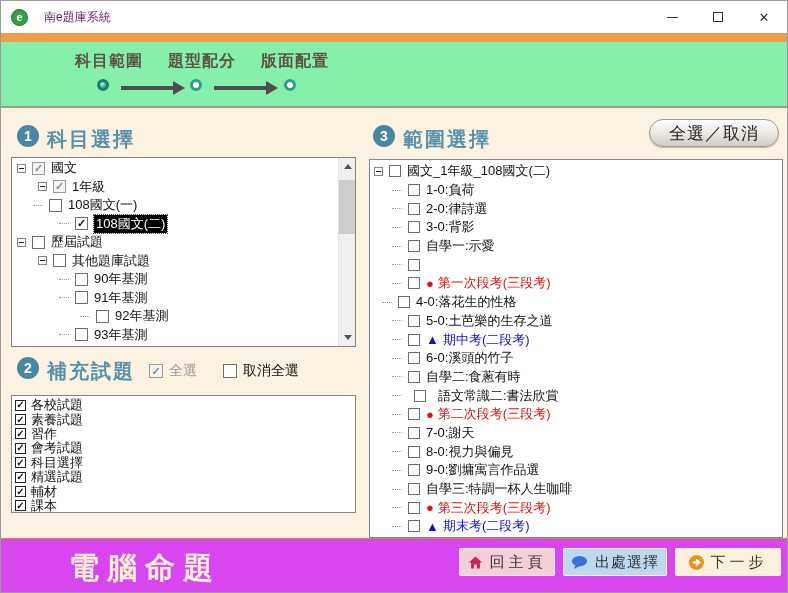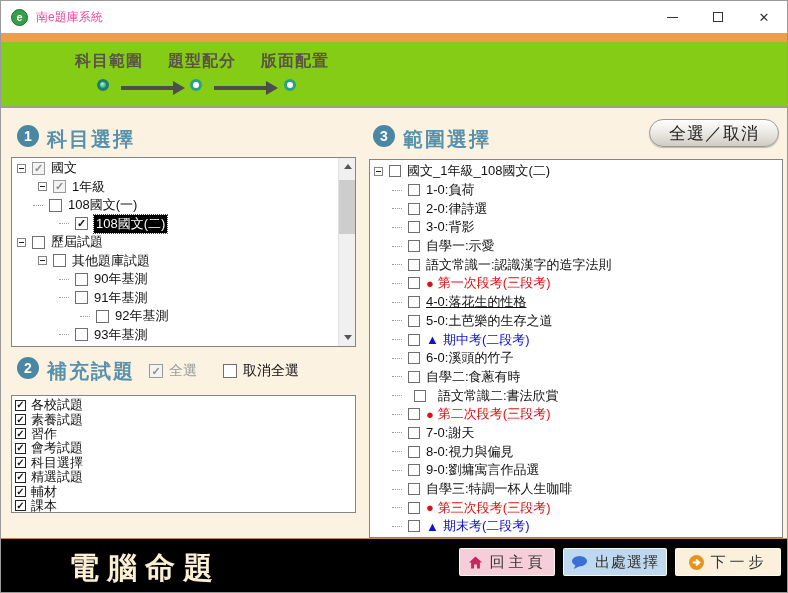--- a/index.html
+++ b/index.html
@@ -6,30 +6,30 @@
   body { font-family:"Liberation Sans", sans-serif; background:#d8d8d8; }
   .window { position:relative; width:788px; height:593px; background:#FBF2E1;
             border:1px solid #9a9a9a; overflow:hidden; }
 
   
   .titlebar { position:absolute; left:0; top:0; width:100%; height:32px; background:#ffffff;
               display:flex; align-items:center; }
   .appicon { width:17px; height:17px; border-radius:50%; background:#35A048; border:1px solid #1d6e2e;
              margin-left:10px; display:flex; align-items:center; justify-content:center; }
   .appicon-e { color:#fff; font-size:11px; font-weight:bold; line-height:1; }
-  .wtitle { font-size:12px; color:#ec4899; margin-left:8px; }
+  .wtitle { font-size:12px; color:#701a75; margin-left:16px; }
   .wincontrols { position:absolute; right:0; top:0; height:32px; display:flex; }
   .wbtn { width:46px; height:32px; display:flex; align-items:center; justify-content:center; }
   .glyph-min { width:11px; height:1px; background:#333; display:block; }
   .glyph-max { width:10px; height:10px; border:1px solid #333; display:block; }
   .glyph-close { font-size:13px; color:#333; line-height:1; }
 
   
   .orange-strip { position:absolute; left:0; top:32px; width:100%; height:9px; background:#EC9E4B; }
-  .stepper { position:absolute; left:0; top:41px; width:100%; height:66px; background:#84cc16;
+  .stepper { position:absolute; left:0; top:41px; width:100%; height:66px; background:#86efac;
              border-bottom:2px solid #A59D8B; }
   .step-label { position:absolute; top:9px; font-size:16px; font-weight:bold; color:#5B5345; letter-spacing:1px; }
   .step-circle { position:absolute; top:37px; width:12px; height:12px; border-radius:50%;
                  border:3px solid #2E9E85; background:#fff; }
   .step-circle.active { background:radial-gradient(circle at 38% 32%, #b9f2da 0%, #56c4a4 45%, #1f8d75 100%);
                         border-color:#1f7d68; }
   .step-arrow { position:absolute; top:44px; height:4px; background:#4d4d4d; }
   .step-arrow::after { content:""; position:absolute; right:-12px; top:-5px; width:0; height:0;
                        border-left:12px solid #4d4d4d; border-top:7px solid transparent; border-bottom:7px solid transparent; }
 
@@ -84,21 +84,21 @@
   .scbx { width:11px; height:11px; border:1px solid #222; background:#fff; flex:0 0 auto;
           display:flex; align-items:center; justify-content:center; font-size:10px; font-weight:bold; color:#111; line-height:1; }
 
   
   .toggle-btn { position:absolute; left:648px; top:9px; width:130px; height:28px; border-radius:14px;
                 background:linear-gradient(#ffffff, #e9e6df 55%, #cfccc4); border:1px solid #9a9a9a;
                 display:flex; align-items:center; justify-content:center;
                 font-size:17px; color:#222; letter-spacing:1px; box-shadow:0 1px 1px rgba(0,0,0,.25); }
 
   
-  .footer { position:absolute; left:0; top:537px; width:100%; height:56px; background:#000000;
+  .footer { position:absolute; left:0; top:537px; width:100%; height:56px; background:#d946ef;
             border-top:1px solid #c98a3e; }
   .brand { position:absolute; left:68px; top:9px; font-size:30px; font-weight:bold;
            color:#FBEFD3; letter-spacing:8px; }
   .fbtn { position:absolute; top:9px; height:28px; display:flex; align-items:center; justify-content:center;
           gap:7px; font-size:15px; color:#333; border:1px solid rgba(255,250,240,.9); border-radius:2px; }
   #btn-home { left:458px; width:96px; background:#F6CEDA; letter-spacing:4px; }
   #btn-help { left:562px; width:104px; background:#BED8EF; letter-spacing:1px; }
   #btn-next { left:674px; width:106px; background:#FAF0DC; letter-spacing:4px; }
   .fbtn svg { flex:0 0 auto; }
 </style>
@@ -283,29 +283,28 @@
             <span class="rlabel ">3-0:背影</span>
           </div>
           <div class="rrow" style="padding-left: 22px;">
             <span class="conn"></span>
             <span class="cbx rcbx unchecked"></span>
             <span class="rlabel ">自學一:示愛</span>
           </div>
           <div class="rrow" style="padding-left: 22px;">
             <span class="conn"></span>
             <span class="cbx rcbx unchecked"></span>
-            <span class="rlabel ">語文常識一:認識漢字的造字法則</span>
           </div>
           <div class="rrow" style="padding-left: 22px;">
             <span class="conn"></span>
             <span class="cbx rcbx unchecked"></span>
             <span class="marker red">●</span>
             <span class="rlabel red">第一次段考(三段考)</span>
           </div>
-          <div class="rrow" style="padding-left: 22px; text-decoration: underline;">
+          <div class="rrow" style="padding-left: 12px;">
             <span class="conn"></span>
             <span class="cbx rcbx unchecked"></span>
             <span class="rlabel ">4-0:落花生的性格</span>
           </div>
           <div class="rrow" style="padding-left: 22px;">
             <span class="conn"></span>
             <span class="cbx rcbx unchecked"></span>
             <span class="rlabel ">5-0:土芭樂的生存之道</span>
           </div>
           <div class="rrow" style="padding-left: 22px;">

